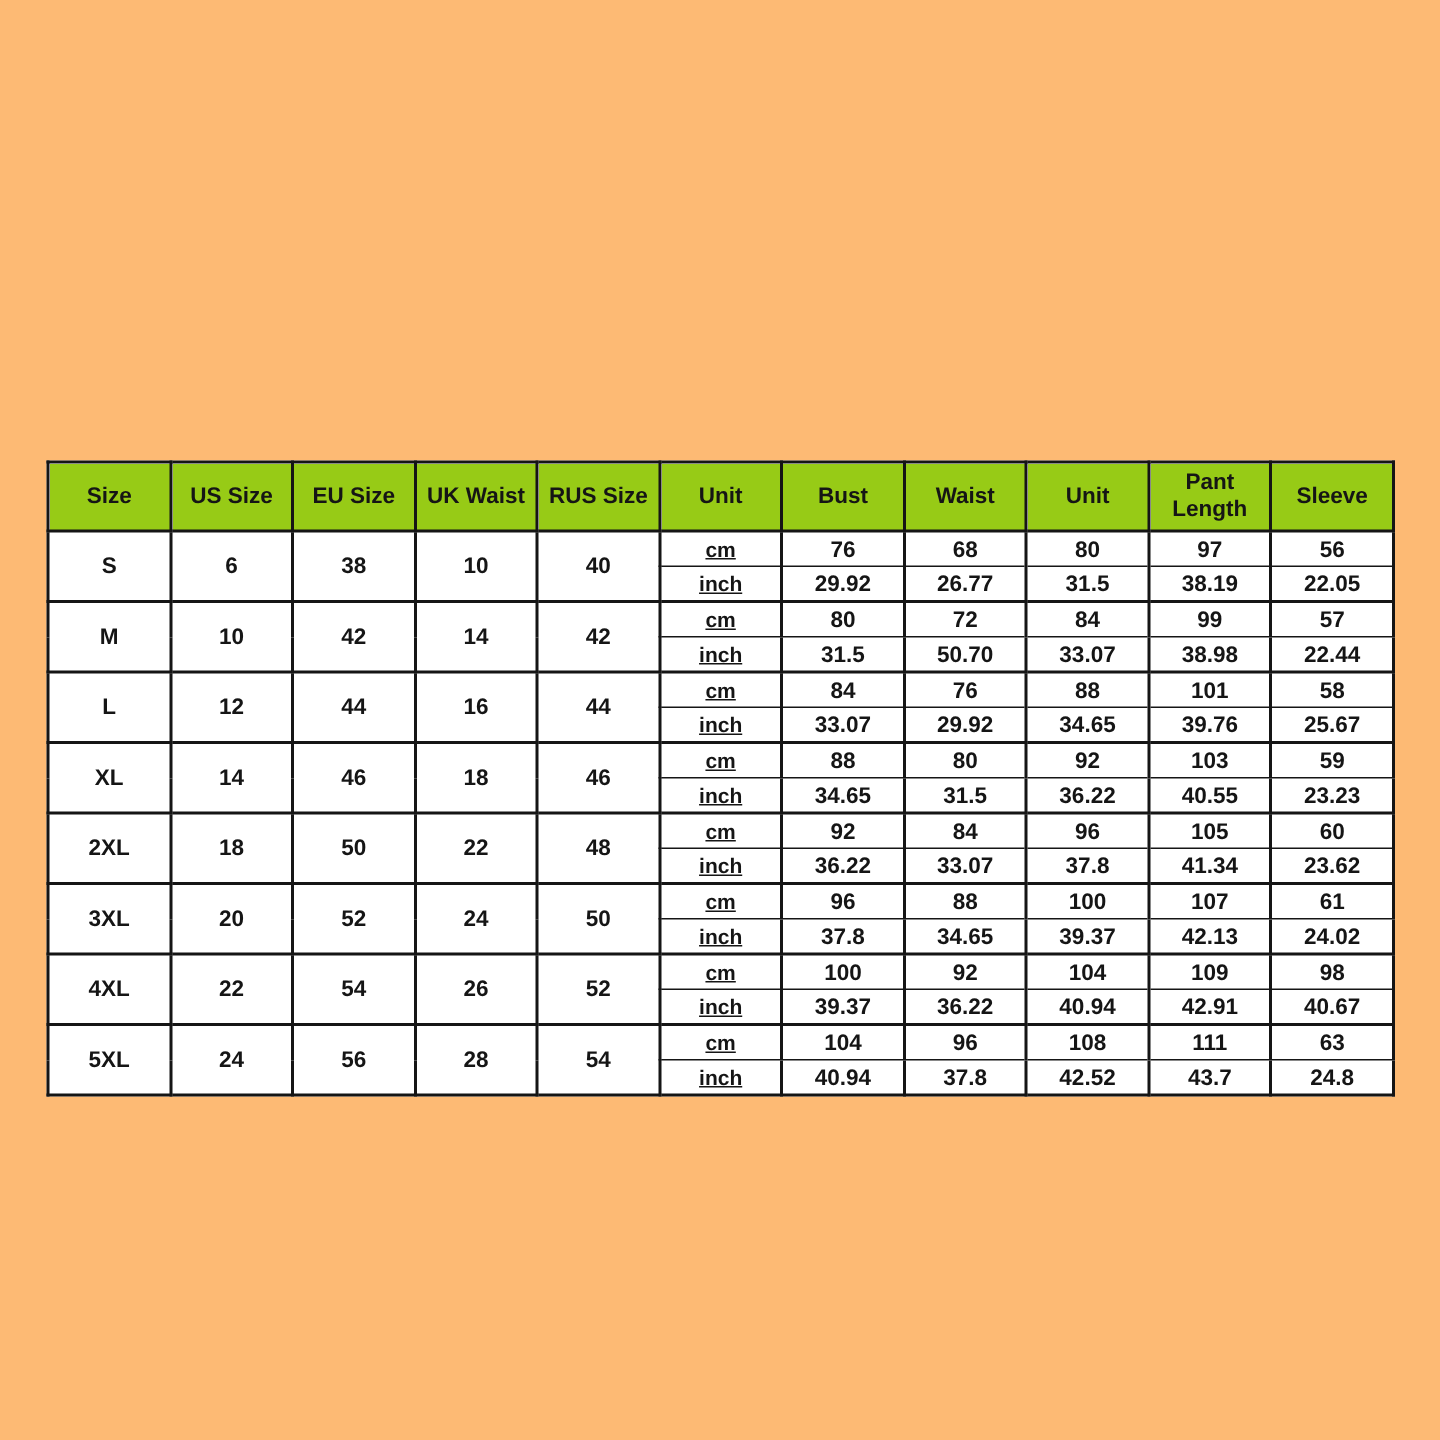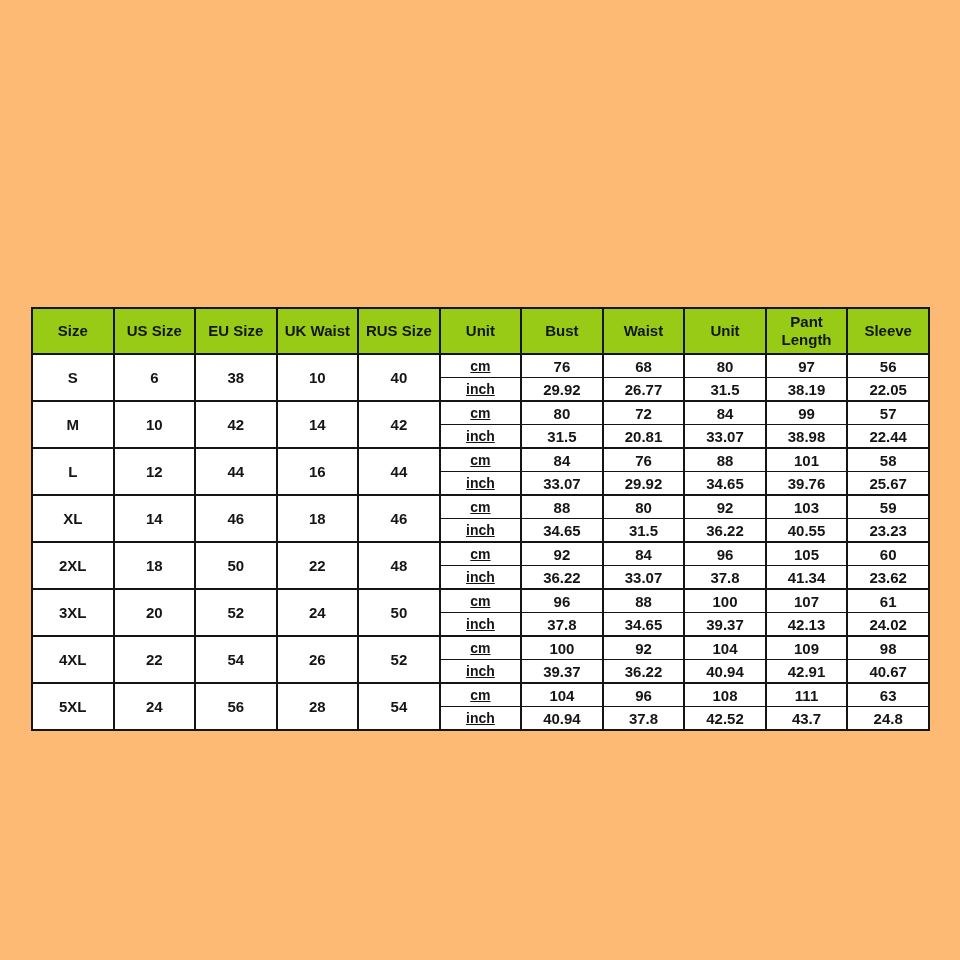--- a/index.html
+++ b/index.html
@@ -108,21 +108,21 @@
           <td class="unit-cell sub">cm</td>
           <td class="sub">80</td>
           <td class="sub">72</td>
           <td class="sub">84</td>
           <td class="sub">99</td>
           <td class="sub">57</td>
         </tr>
         <tr class="inch-row">
           <td class="unit-cell sub">inch</td>
           <td class="sub">31.5</td>
-          <td class="sub">20.81</td>
+          <td class="sub">50.70</td>
           <td class="sub">33.07</td>
           <td class="sub">38.98</td>
           <td class="sub">22.44</td>
         </tr>
         <tr class="cm-row">
           <td rowspan="2">L</td>
           <td rowspan="2">12</td>
           <td rowspan="2">44</td>
           <td rowspan="2">16</td>
           <td rowspan="2">44</td>

